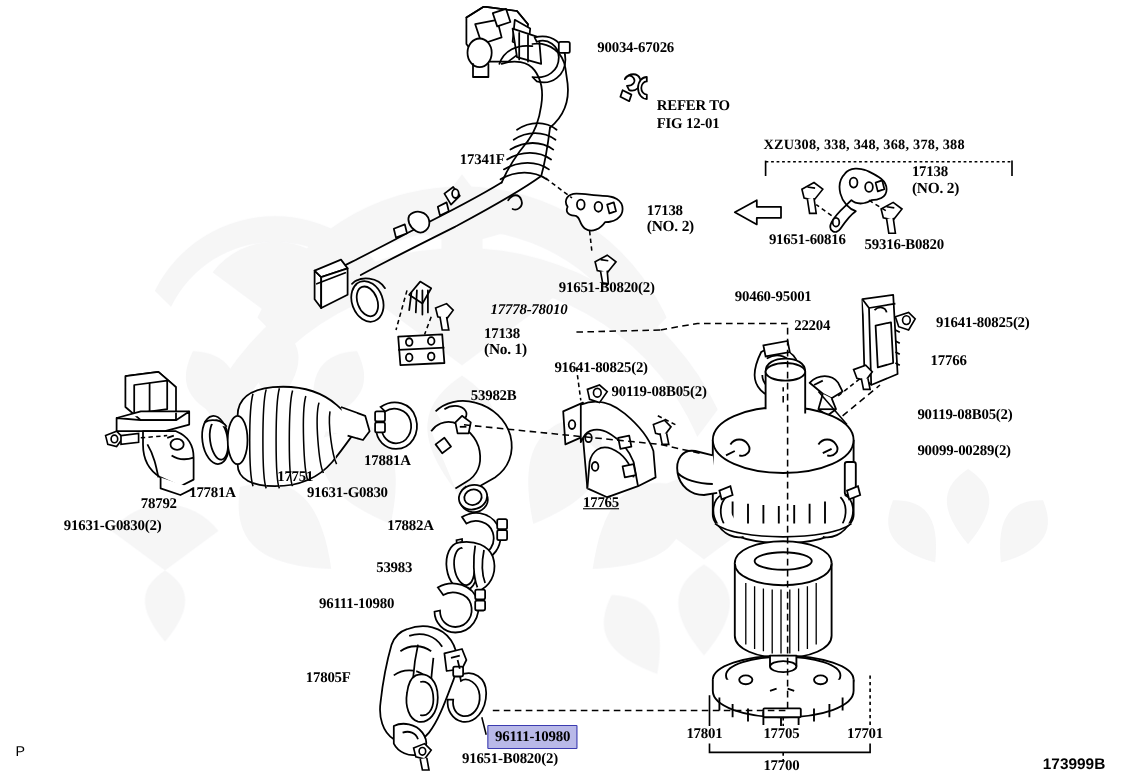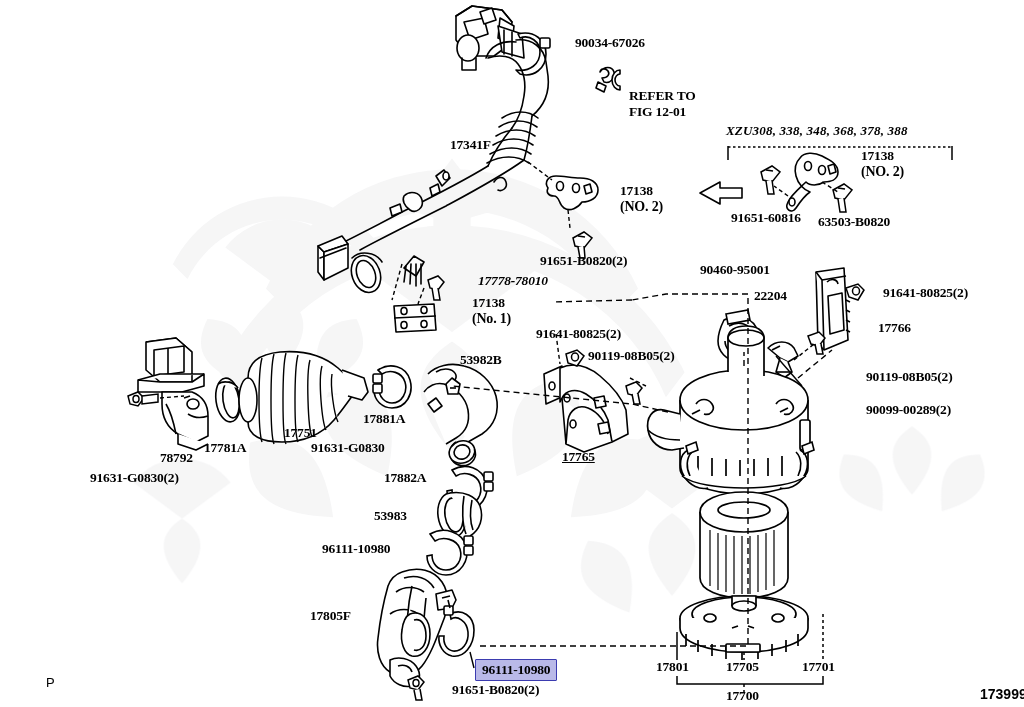--- a/index.html
+++ b/index.html
@@ -2,21 +2,21 @@
 <html><head>
 <meta charset="utf-8">
 <title>Air Cleaner Parts Diagram</title>
 <style>
   html,body{margin:0;padding:0;background:#ffffff;}
   body{
     font-family:"Liberation Serif", serif;
     width:1024px;height:707px;position:relative;overflow:hidden;
     -webkit-font-smoothing:antialiased;
   }
-  #sheet{position:absolute;inset:0;width:899px;height:707px;margin-left:32px;}
+  #sheet{position:absolute;inset:0;width:899px;height:707px;}
 
   
   .lbl{
     position:absolute;
     font-family:"Liberation Serif", serif;
     font-weight:700;
     font-size:13.5px;
     letter-spacing:-0.2px;
     color:#000;
     white-space:nowrap;
@@ -26,21 +26,21 @@
   .lbl.code{
     font-family:"Liberation Sans", sans-serif;
     font-size:14px;font-weight:700;letter-spacing:0;
   }
   .lbl.pmark{
     font-family:"Liberation Sans", sans-serif;
     font-size:13px;font-weight:400;
   }
   .lbl.grp{
     font-family:"Liberation Serif", serif;
-    font-weight:700;font-size:13px;letter-spacing:.2px;font-style:italic;
+    font-weight:700;font-size:13px;letter-spacing:.2px;
   }
   
   .lbl.hl{
     background:#b9b9e8;
     border:1.4px solid #3b3bb0;
     padding:2px 6px 3px 6px;
     color:#000;
     border-radius:1px;
     box-sizing:border-box;
   }
@@ -487,21 +487,21 @@
   <div class="lbl" style="left:597px;top:104px;">FIG 12-01</div>
 
   <div class="lbl grp" style="left:694px;top:124px;">XZU308, 338, 348, 368, 378, 388</div>
 
   <div class="lbl" style="left:418px;top:137px;">17341F</div>
 
   <div class="lbl" style="left:829px;top:148px;">17138</div>
   <div class="lbl sub" style="left:829px;top:164px;">(NO. 2)</div>
 
   <div class="lbl" style="left:699px;top:210px;">91651-60816</div>
-  <div class="lbl" style="left:786px;top:214px;">63503-B0820</div>
+  <div class="lbl" style="left:786px;top:214px;">59316-B0820</div>
 
   <div class="lbl" style="left:588px;top:183px;">17138</div>
   <div class="lbl sub" style="left:588px;top:199px;">(NO. 2)</div>
   <div class="lbl" style="left:508px;top:253px;">91651-B0820(2)</div>
 
   <div class="lbl" style="left:446px;top:273px;font-style:italic;">17778-78010</div>
   <div class="lbl" style="left:440px;top:295px;">17138</div>
   <div class="lbl sub" style="left:440px;top:311px;">(No. 1)</div>
 
   <div class="lbl" style="left:128px;top:450px;">78792</div>

